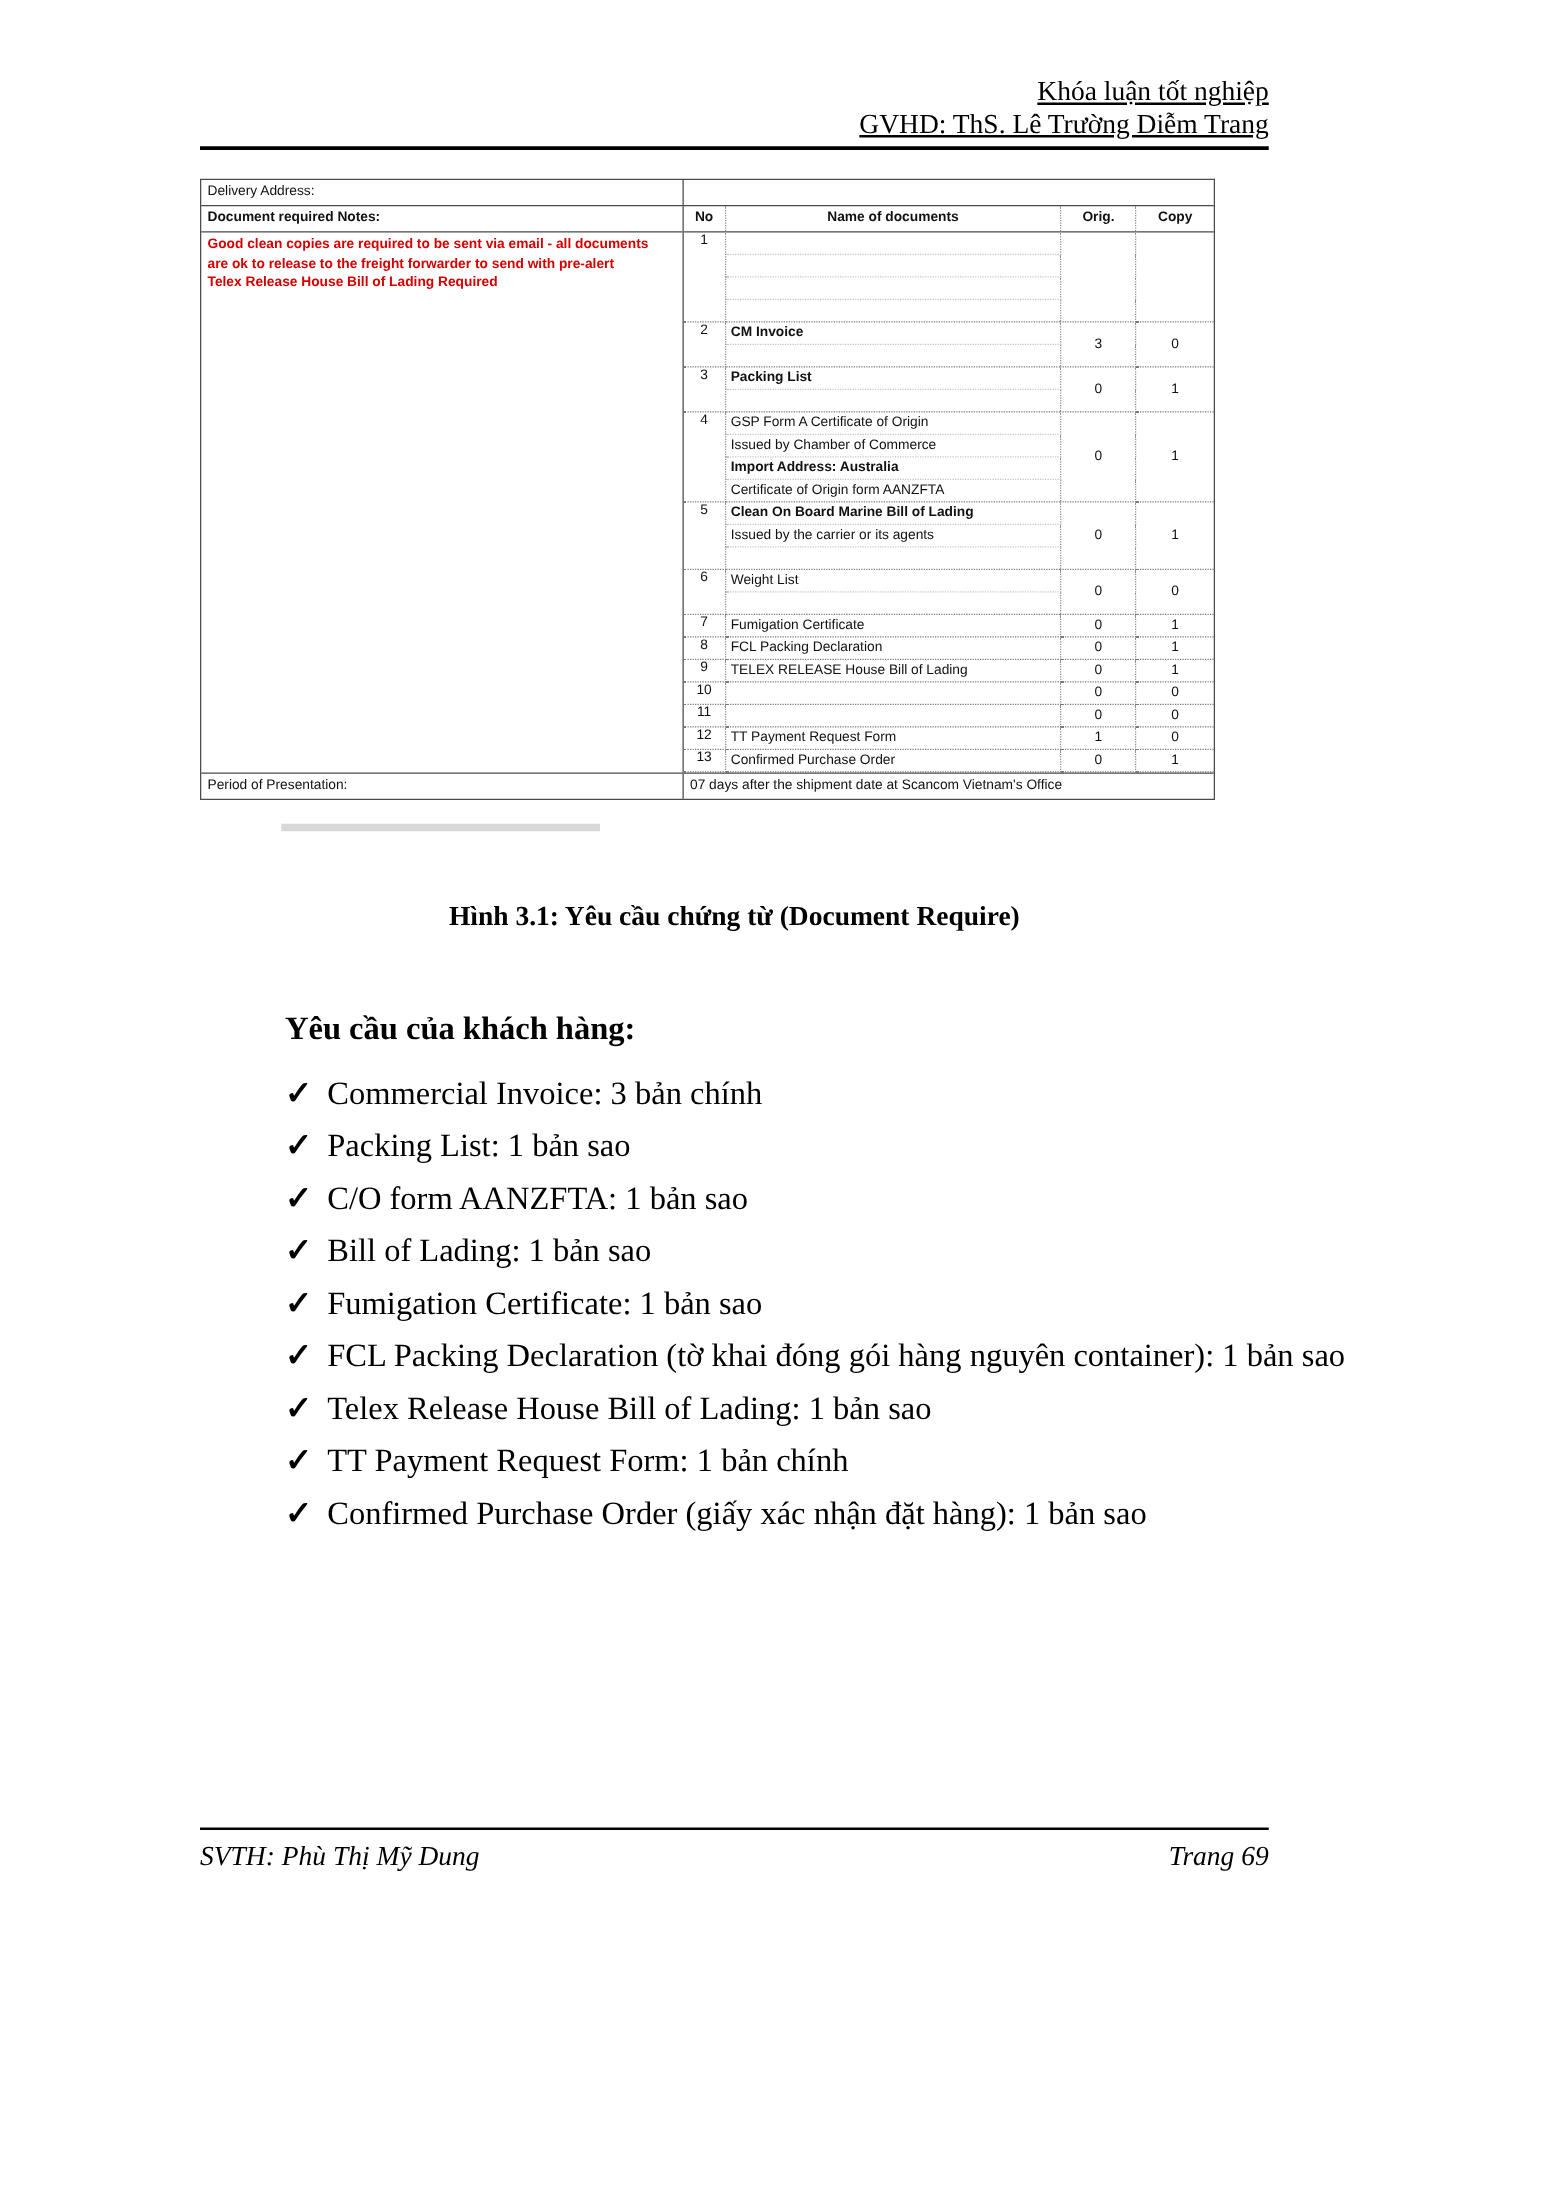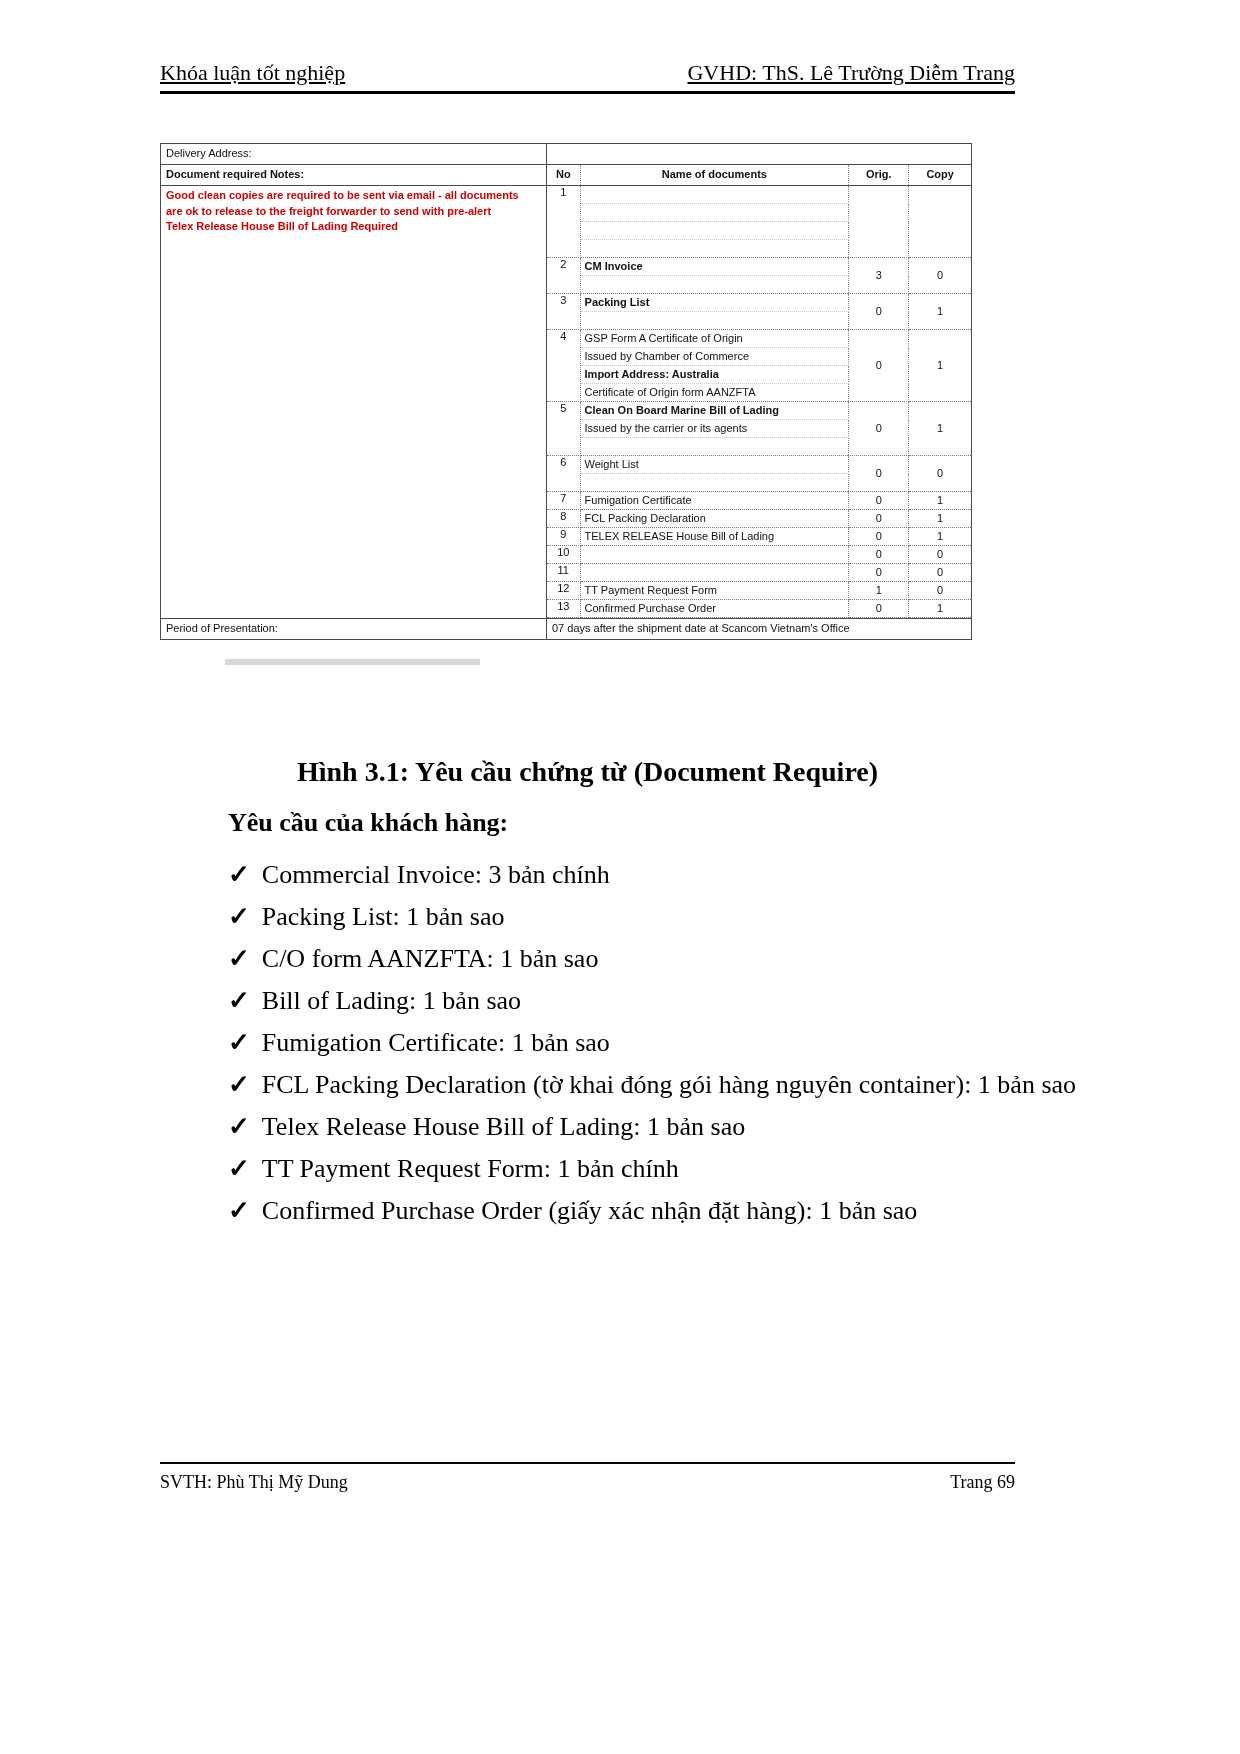--- a/index.html
+++ b/index.html
@@ -19,20 +19,21 @@
     position: absolute;
     left: 160px;
     top: 60px;
     width: 855px;
     display: flex;
     justify-content: space-between;
     align-items: flex-end;
     font-size: 22px;
     border-bottom: 3px solid #000;
     padding-bottom: 5px;
+    flex-direction: column;
   }
   .page-header span { text-decoration: underline; }
 
   
   .sheet {
     position: absolute;
     left: 160px;
     top: 143px;
     width: 812px;
     border: 1px solid #4a4a4a;
@@ -84,44 +85,45 @@
 
   
   .caption-source {
     position: absolute;
     left: 160px; top: 688px; width: 845px;
     text-align: right;
     font-size: 22px;
   }
   .figure-title {
     position: absolute;
-    left: 160px; top: 756px; width: 855px;
+    left: 160px; top: 720px; width: 855px;
     text-align: center;
-    font-size: 28px;
+    font-size: 22px;
     font-weight: 700;
   }
   .requirements {
     position: absolute;
     left: 228px; top: 808px; width: 800px;
     font-size: 26px;
   }
   .req-heading { font-weight: 700; margin-bottom: 24px; }
   .req-list { list-style: none; margin: 0; padding: 0; }
   .req-list li { margin-bottom: 16px; line-height: 26px; white-space: nowrap; }
   .check { font-weight: 700; margin-right: 12px; }
 
   
   .page-footer {
     position: absolute;
     left: 160px; top: 1462px; width: 855px;
     display: flex;
     justify-content: space-between;
-    font-size: 18px;
+    font-size: 22px;
     border-top: 2px solid #000;
     padding-top: 8px;
+    font-style: italic;
   }
 </style>
 </head>
 <body>
 
 <div class="page">
 
   <div class="page-header">
     <span>Khóa luận tốt nghiệp</span>
     <span>GVHD: ThS. Lê Trường Diễm Trang</span>

